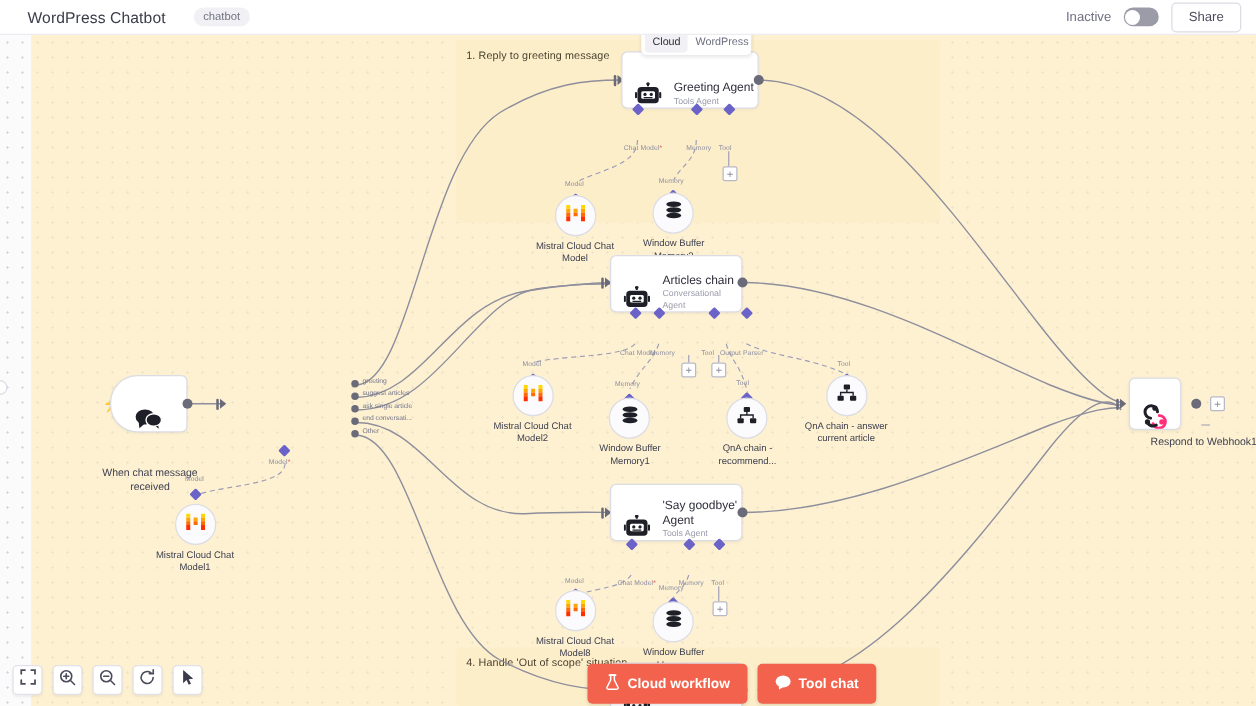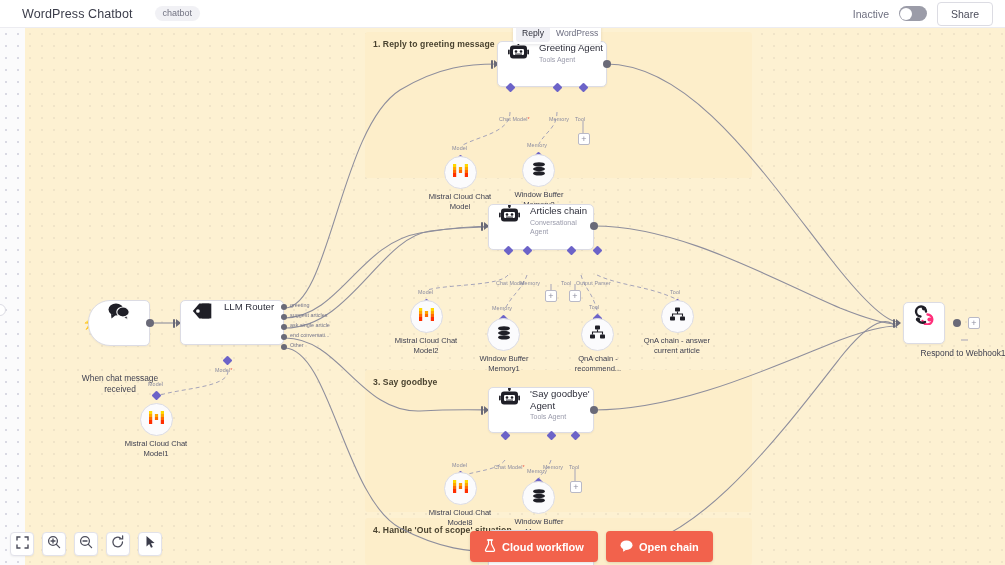--- a/index.html
+++ b/index.html
@@ -49,37 +49,37 @@
   .sticky-bg{
     position:absolute; left:25px; top:0px; width:980px; height:537px;
     background:#fdeab8; opacity:.62;
   }
 
   
   .sticky{
     position:absolute; background:#fdeeca; border-radius:3px;
   }
   .sticky .s-title{
-    position:absolute; left:8px; top:7px; font-size:8.6px; font-weight:bold;
+    position:absolute; left:8px; top:7px; font-size:8.6px; font-weight:normal;
     color:#4a4330; letter-spacing:.1px; white-space:nowrap;
   }
   .sticky ul{ position:absolute; left:14px; top:20px; list-style:none;}
   .sticky ul li{
     font-size:6.6px; color:#4a4330; line-height:9px; position:relative; padding-left:7px; white-space:nowrap;
   }
   .sticky ul li:before{
     content:"\2022"; position:absolute; left:0; top:-0.5px; font-size:7px;
   }
 
   svg.edges{ position:absolute; left:0; top:0; width:1005px; height:537px; overflow:visible; pointer-events:none;}
 
   
   .node{
     position:absolute; background:#fff; border:1px solid #dcdce4;
-    border-radius:5px; display:flex; align-items:flex-start;
+    border-radius:5px; display:flex; align-items:flex-end;
     box-shadow:0 1px 2px rgba(30,30,50,.05);
     cursor:pointer;
   }
   .node .n-icon{ display:flex; align-items:center; justify-content:center; }
   .node .n-text{ display:flex; flex-direction:column; justify-content:center; }
   .node .n-name{ font-size:9.6px; color:#2d2e3a; line-height:11.5px;}
   .node .n-sub{ font-size:7px; color:#9a9bab; line-height:9px; margin-top:1px;}
 
   
   .agent{ width:110px; height:46px; padding-left:10px; gap:9px; }
@@ -192,23 +192,20 @@
 
 <div class="canvas">
 
   <div class="sticky-bg"></div>
 
   <div class="sticky" style="left:365px;top:4px;width:387px;height:146px;">
     <div class="s-title">1. Reply to greeting message</div>
   </div>
 
 
-  <div class="sticky" style="left:365px;top:342px;width:387px;height:142px;">
-    <div class="s-title">3. Say goodbye</div>
-  </div>
 
   <div class="sticky" style="left:365px;top:490px;width:387px;height:47px;">
     <div class="s-title">4. Handle 'Out of scope' situation</div>
   </div>
 
   <svg class="edges">
     <defs></defs>
     <g fill="none" stroke="#8e8e9c" stroke-width="1.1">
 
       <path d="M148,295 L176,295"></path>
@@ -246,21 +243,21 @@
       <path d="M551,256 L551,262"></path>
       <path d="M575,256 L575,262"></path>
       <path d="M575,441 L575,453"></path>
       <path d="M961,312 L968,312"></path>
     </g>
   </svg>
 
   <div class="side-handle"></div>
 
   <div class="tabs">
-    <div class="tab active">Reply</div>
+    <div class="tab active">Cloud</div>
     <div class="tab">WordPress</div>
   </div>
 
   <span class="lightning" style="left:82px;top:288px;">⚡</span>
 
   <div class="node trigger" style="left:88px;top:272px;">
     <span class="n-icon">
       <svg width="24" height="20" viewBox="0 0 24 20">
         <ellipse cx="9" cy="8.5" rx="7.5" ry="6" fill="#1f1f27"></ellipse>
         <path d="M4 13 L4.5 17.5 L8.5 14.2 Z" fill="#1f1f27"></path>
@@ -268,32 +265,20 @@
         <path d="M20 15 L20.5 18.5 L16.8 16.2 Z" fill="#1f1f27" stroke="#fff" stroke-width=".8"></path>
       </svg>
     </span>
   </div>
   <div class="endpoint" style="left:146px;top:291px;"></div>
   <div class="node-label" style="left:68px;top:345px;width:104px;white-space:pre-line;">When chat message
 received</div>
 
   <div class="in-bar" style="left:173px;top:291px;"></div>
   <div class="in-arrow" style="left:176px;top:291px;"></div>
-  <div class="node agent" style="left:180px;top:300px;width:104px;height:45px;transform:translateY(-28px);">
-    <span class="n-icon">
-      <svg width="24" height="20" viewBox="0 0 26 20">
-        <path d="M2 10 L9 2 L20 2 L20 18 L9 18 Z" fill="#1f1f27"></path>
-        <circle cx="7.5" cy="10" r="2" fill="#fff"></circle>
-        <path d="M12 2 L22 2 L22 18 L12 18 Z" fill="#1f1f27"></path>
-      </svg>
-    </span>
-    <span class="n-text">
-      <span class="n-name">LLM Router</span>
-    </span>
-  </div>
 
   <div class="endpoint" style="left:281px;top:276px;width:6px;height:6px;"></div>
   <div class="endpoint" style="left:281px;top:286px;width:6px;height:6px;"></div>
   <div class="endpoint" style="left:281px;top:296px;width:6px;height:6px;"></div>
   <div class="endpoint" style="left:281px;top:306px;width:6px;height:6px;"></div>
   <div class="endpoint" style="left:281px;top:316px;width:6px;height:6px;"></div>
   <div class="out-label" style="left:290px;top:274px;">greeting</div>
   <div class="out-label" style="left:290px;top:284px;">suggest articles</div>
   <div class="out-label" style="left:290px;top:294px;">ask single article</div>
   <div class="out-label" style="left:290px;top:304px;">end conversati...</div>
@@ -604,21 +589,21 @@
       </span>
       <span>Cloud workflow</span>
     </button>
     <button class="act-btn">
       <span>
         <svg width="13" height="12" viewBox="0 0 13 12">
           <ellipse cx="6.5" cy="5.2" rx="6" ry="4.8" fill="#fff"></ellipse>
           <path d="M3 9 L3.3 11.8 L6.5 9.6 Z" fill="#fff"></path>
         </svg>
       </span>
-      <span>Open chain</span>
+      <span>Tool chat</span>
     </button>
   </div>
 
   <div class="toolbar">
     <div class="tool-btn">
       <span>
         <svg width="13" height="13" viewBox="0 0 13 13" stroke="#4b4c5a" stroke-width="1.4" fill="none" stroke-linecap="round">
           <path d="M1 4 L1 1 L4 1 M9 1 L12 1 L12 4 M12 9 L12 12 L9 12 M4 12 L1 12 L1 9"></path>
         </svg>
       </span>

